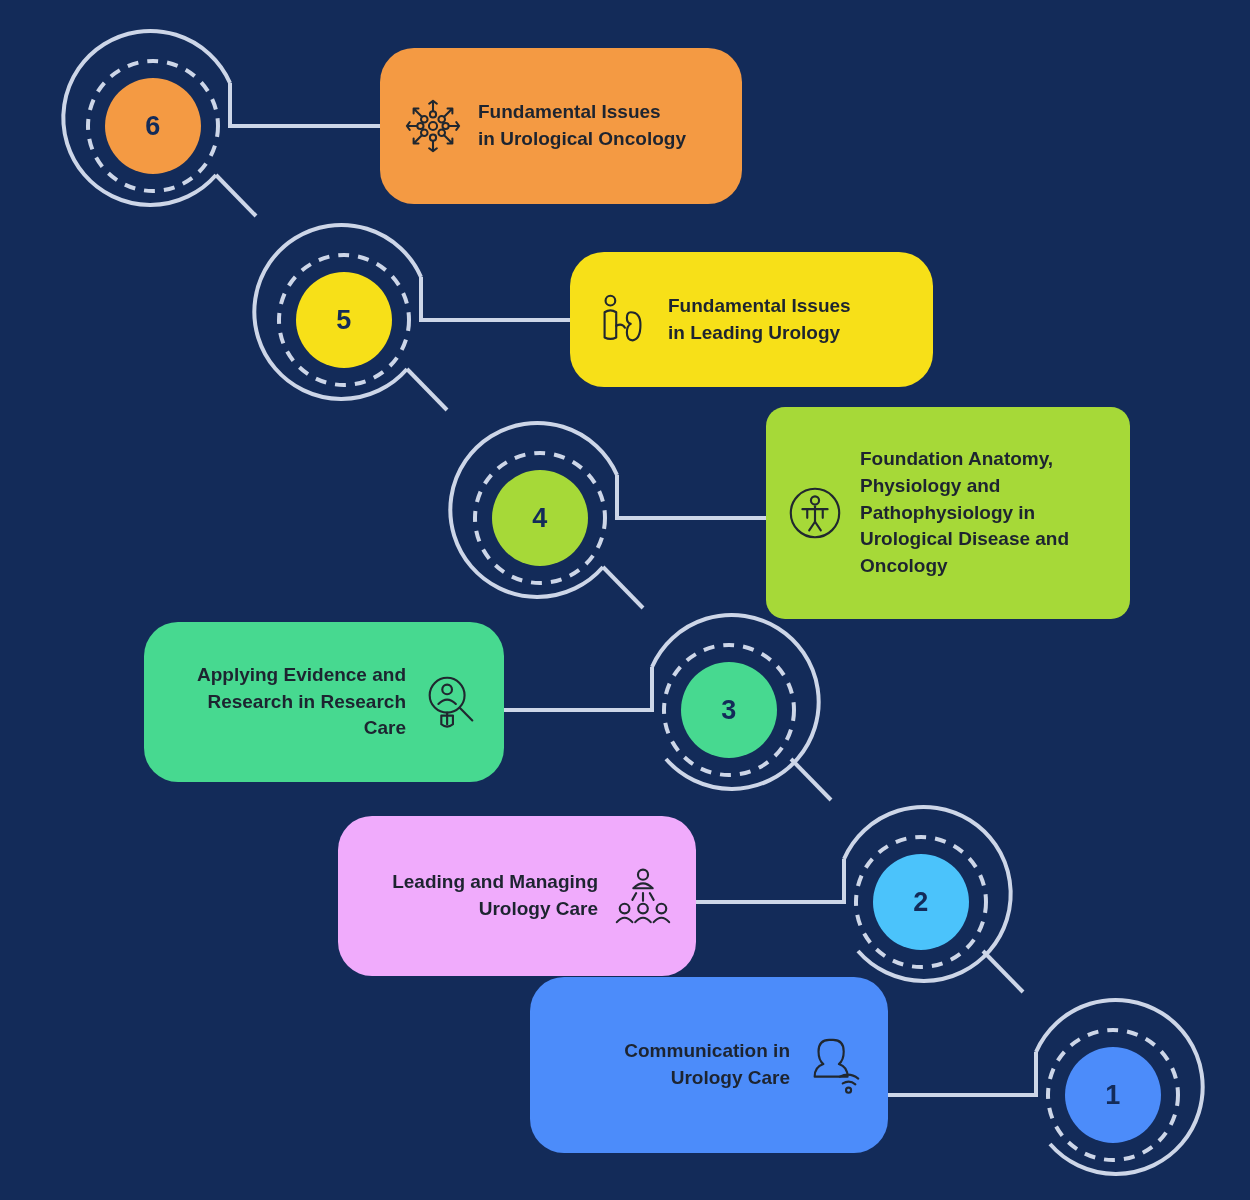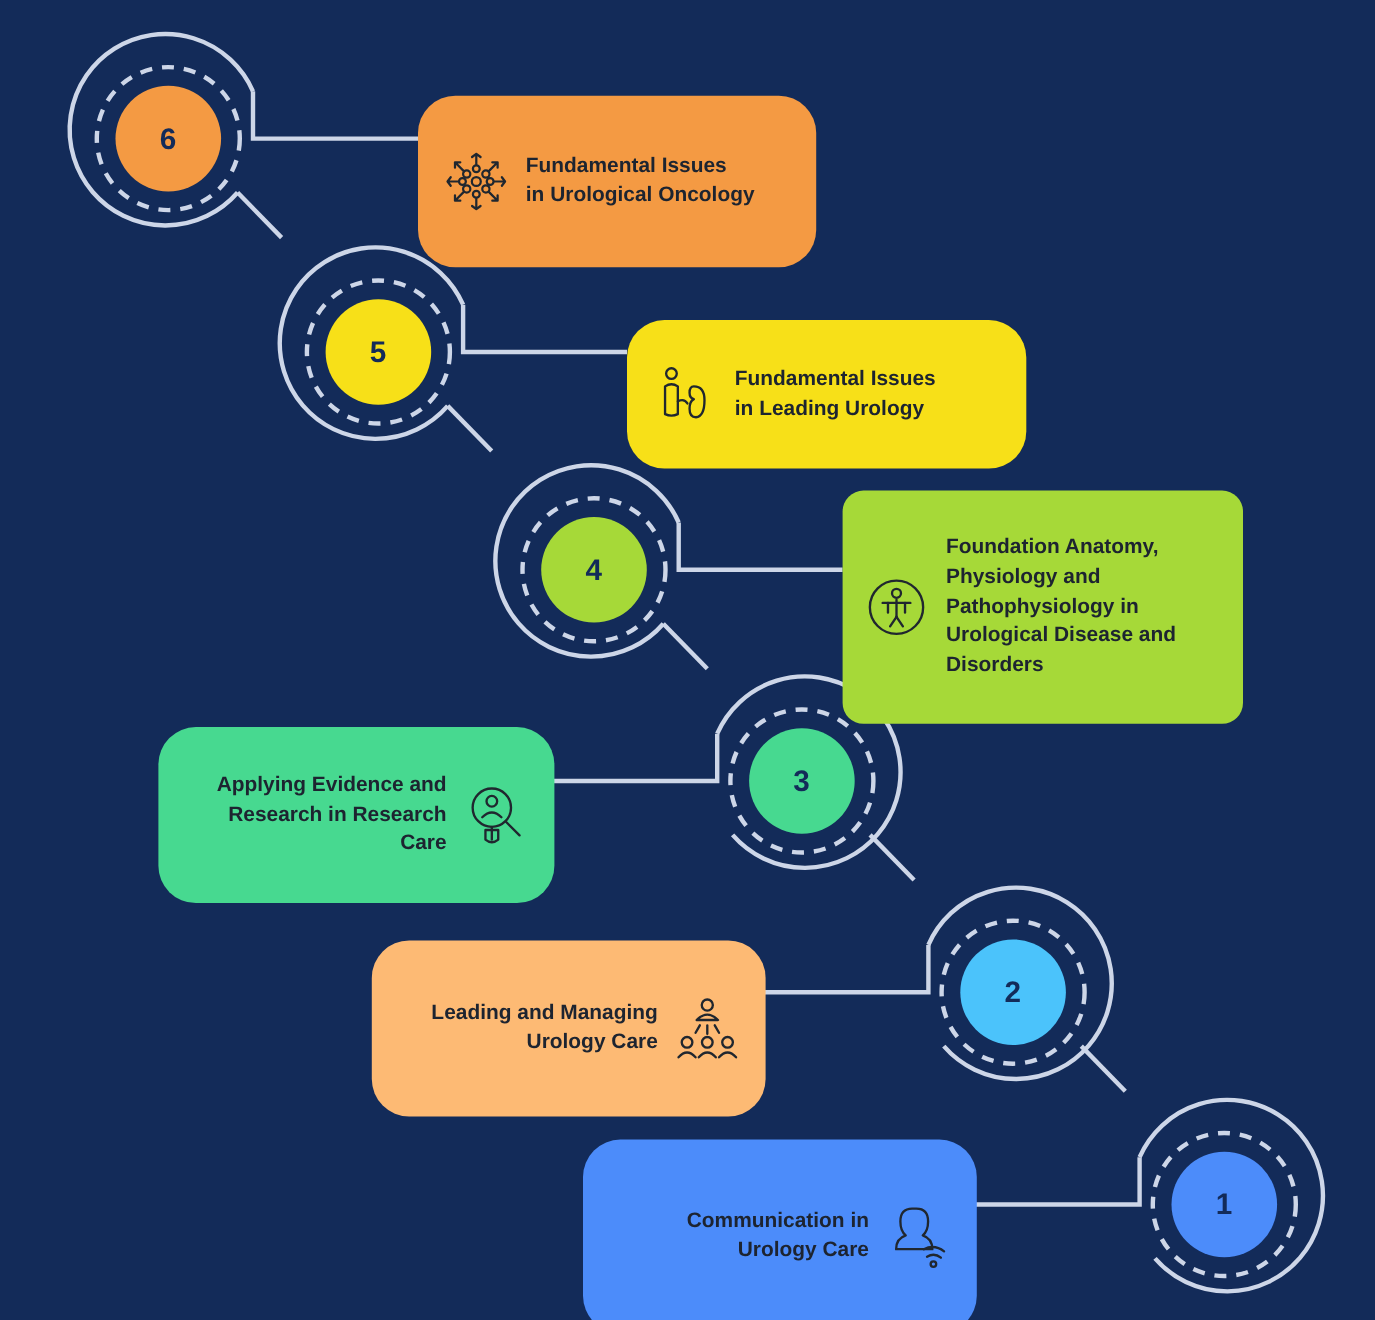--- a/index.html
+++ b/index.html
@@ -26,21 +26,20 @@
     letter-spacing:0.5px;
   }
   
   .card{
     position:absolute;
     border-radius:34px;
     display:flex;align-items:center;
     box-sizing:border-box;
     padding:14px 22px;
     gap:14px;
-    margin-top:39px;
   }
   .card .ctext{
     font-size:19px;font-weight:bold;color:#1d2430;
     line-height:1.42;
     flex:1 1 auto;
   }
   .card.right-icon .ctext{text-align:right;}
   .card.left-icon .ctext{text-align:left;}
   .card.left-icon{flex-direction:row;}
   .card.right-icon{flex-direction:row;padding-left:32px;}
@@ -162,62 +161,62 @@
           <path d="M40 28 v9"></path>
         <path d="M32 41 l-6 9"></path>
           <path d="M32 41 l6 9"></path>
       </svg>
     </span>
     <span class="ctext" style="text-align:left;">
       <span>Foundation Anatomy,</span><br>
       <span>Physiology and</span><br>
       <span>Pathophysiology in</span><br>
       <span>Urological Disease and</span><br>
-      <span>Disorders</span>
+      <span>Oncology</span>
     </span>
   </div>
 
   <div class="card right-icon" style="left:144px;top:622px;width:360px;height:160px;background:#47d990;">
     <span class="ctext">
       <span>Applying Evidence and</span><br>
       <span>Research in Research Care</span>
     </span>
     <span class="ico">
       <svg viewBox="0 0 64 64" fill="none" stroke="#20272f" stroke-width="2.2" stroke-linecap="round" stroke-linejoin="round">
         <circle cx="28" cy="25" r="18"></circle>
         <path d="M41 38 L54 51"></path>
         <circle cx="28" cy="19" r="5"></circle>
         <path d="M19 34 q9 -9 18 0"></path>
         <path d="M22 46 h12 v9 q-6 5 -12 0 z"></path>
         <path d="M28 43 v12"></path>
       </svg>
     </span>
   </div>
 
-  <div class="card right-icon" style="left:338px;top:816px;width:358px;height:160px;background:#fdba74;">
+  <div class="card right-icon" style="left:338px;top:816px;width:358px;height:160px;background:#f0abfc;">
     <span class="ctext">
       <span>Leading and Managing</span><br>
       <span>Urology Care</span>
     </span>
     <span class="ico">
       <svg viewBox="0 0 64 64" fill="none" stroke="#20272f" stroke-width="2.2" stroke-linecap="round" stroke-linejoin="round">
         <circle cx="32" cy="10" r="5.2"></circle>
         <path d="M22 24 q10 -10 20 0 z"></path>
         <path d="M25 29 l-4 7 M32 29 v8 M39 29 l4 7"></path>
         <circle cx="13" cy="45" r="5"></circle>
         <circle cx="32" cy="45" r="5"></circle>
         <circle cx="51" cy="45" r="5"></circle>
         <path d="M5 59 q8 -9 16 0"></path>
         <path d="M24 59 q8 -9 16 0"></path>
         <path d="M43 59 q8 -9 16 0"></path>
       </svg>
     </span>
   </div>
 
-  <div class="card right-icon" style="left:530px;top:997px;width:358px;height:176px;background:#4c8cfa;">
+  <div class="card right-icon" style="left:530px;top:977px;width:358px;height:176px;background:#4c8cfa;">
     <span class="ctext">
       <span>Communication in</span><br>
       <span>Urology Care</span>
     </span>
     <span class="ico">
       <svg viewBox="0 0 64 64" fill="none" stroke="#20272f" stroke-width="2.2" stroke-linecap="round" stroke-linejoin="round">
         <path d="M30 6 q11 0 11 12 q0 9 -5 13 q9 3 9 13 h-34 q0 -10 9 -13 q-5 -4 -5 -13 q0 -12 11 -12 z"></path>
         <path d="M37 44 q10 -5 19 2"></path>
         <path d="M40 51 q7 -4 13 1"></path>
         <circle cx="46" cy="58" r="2.6"></circle>

